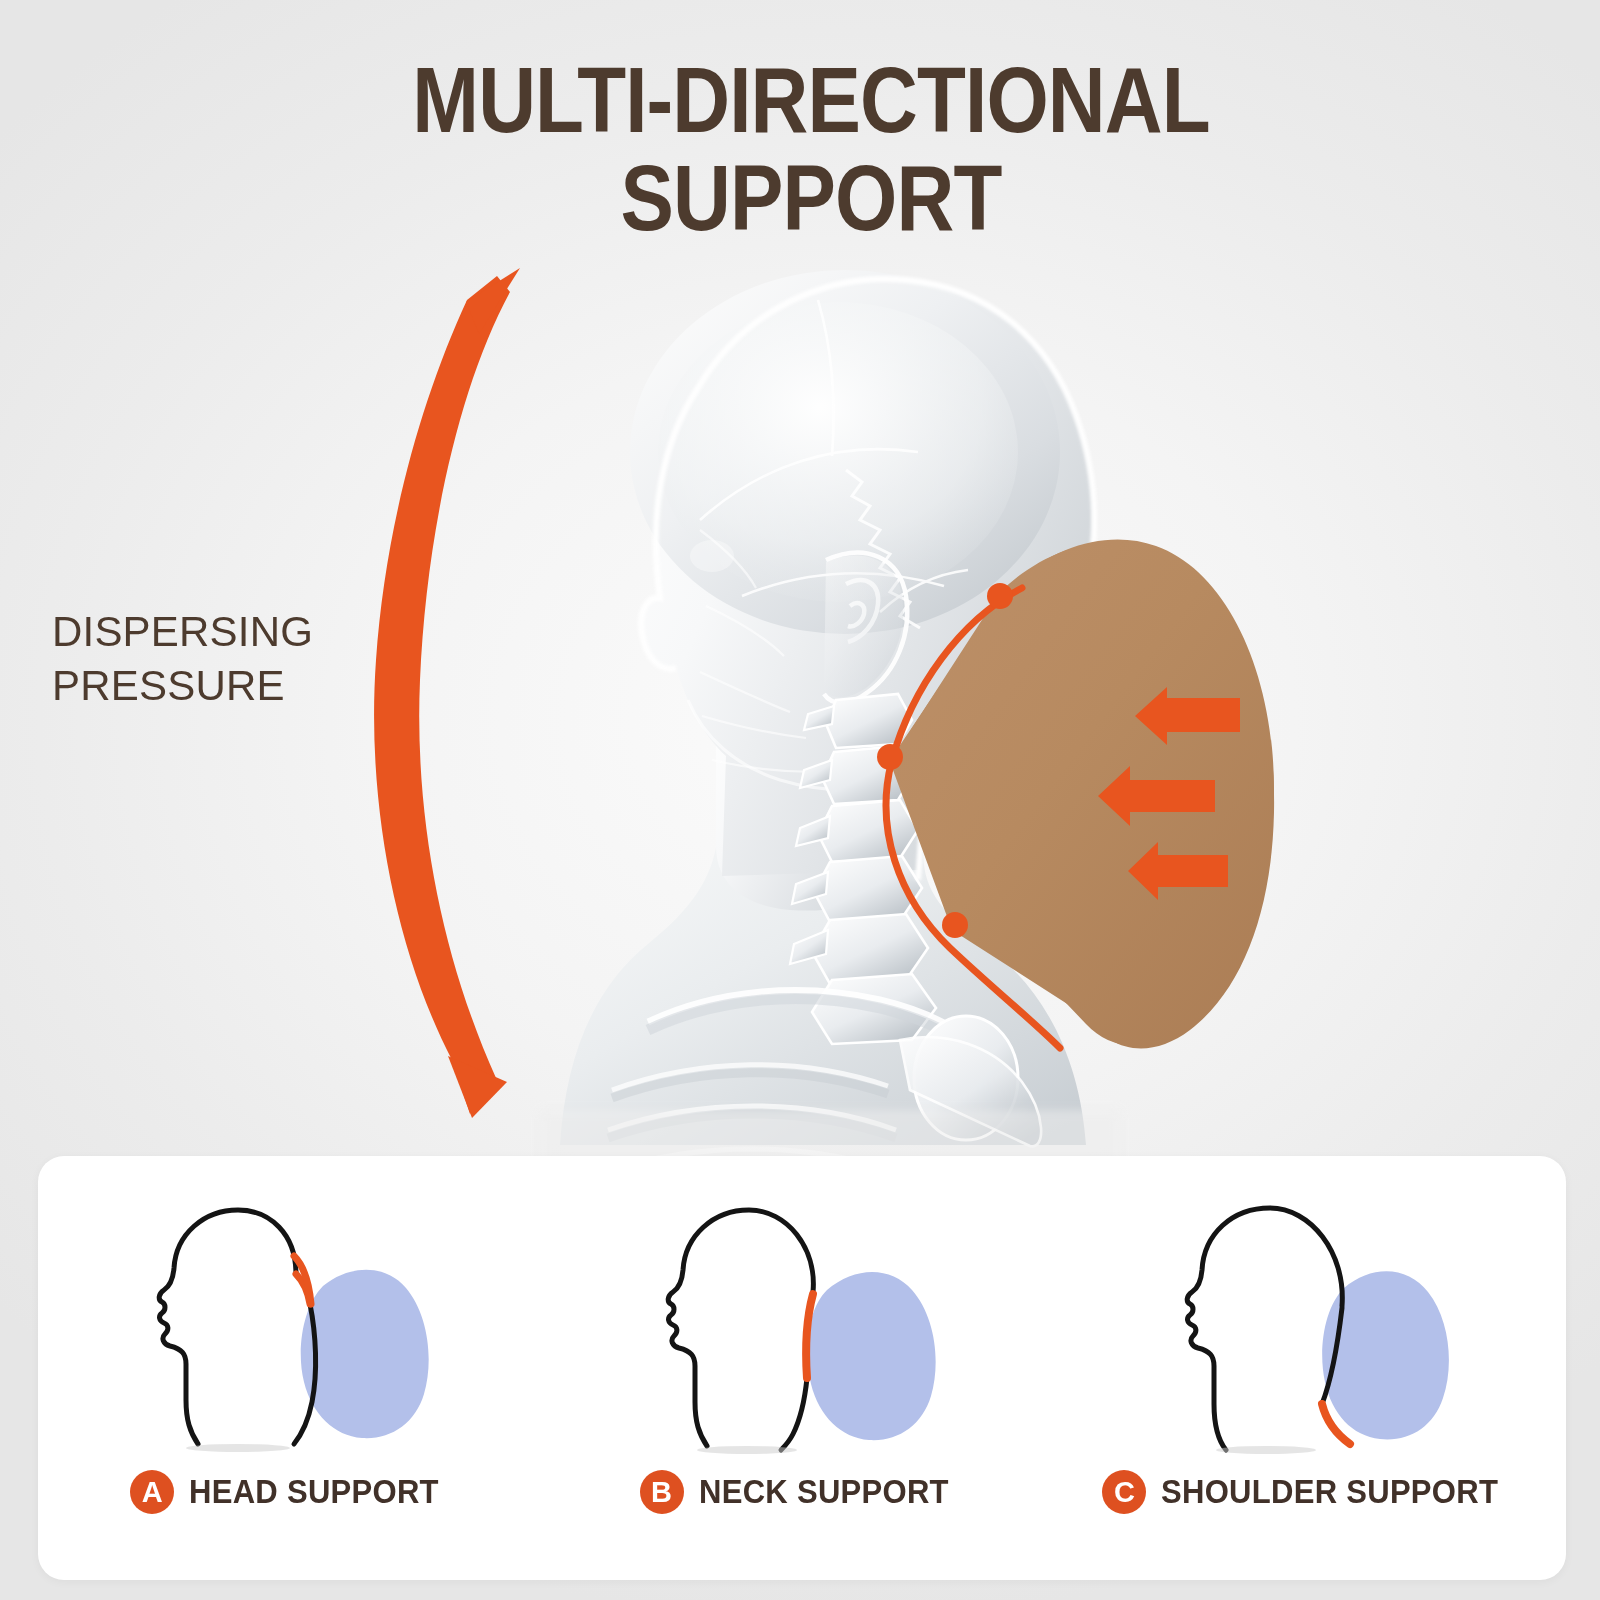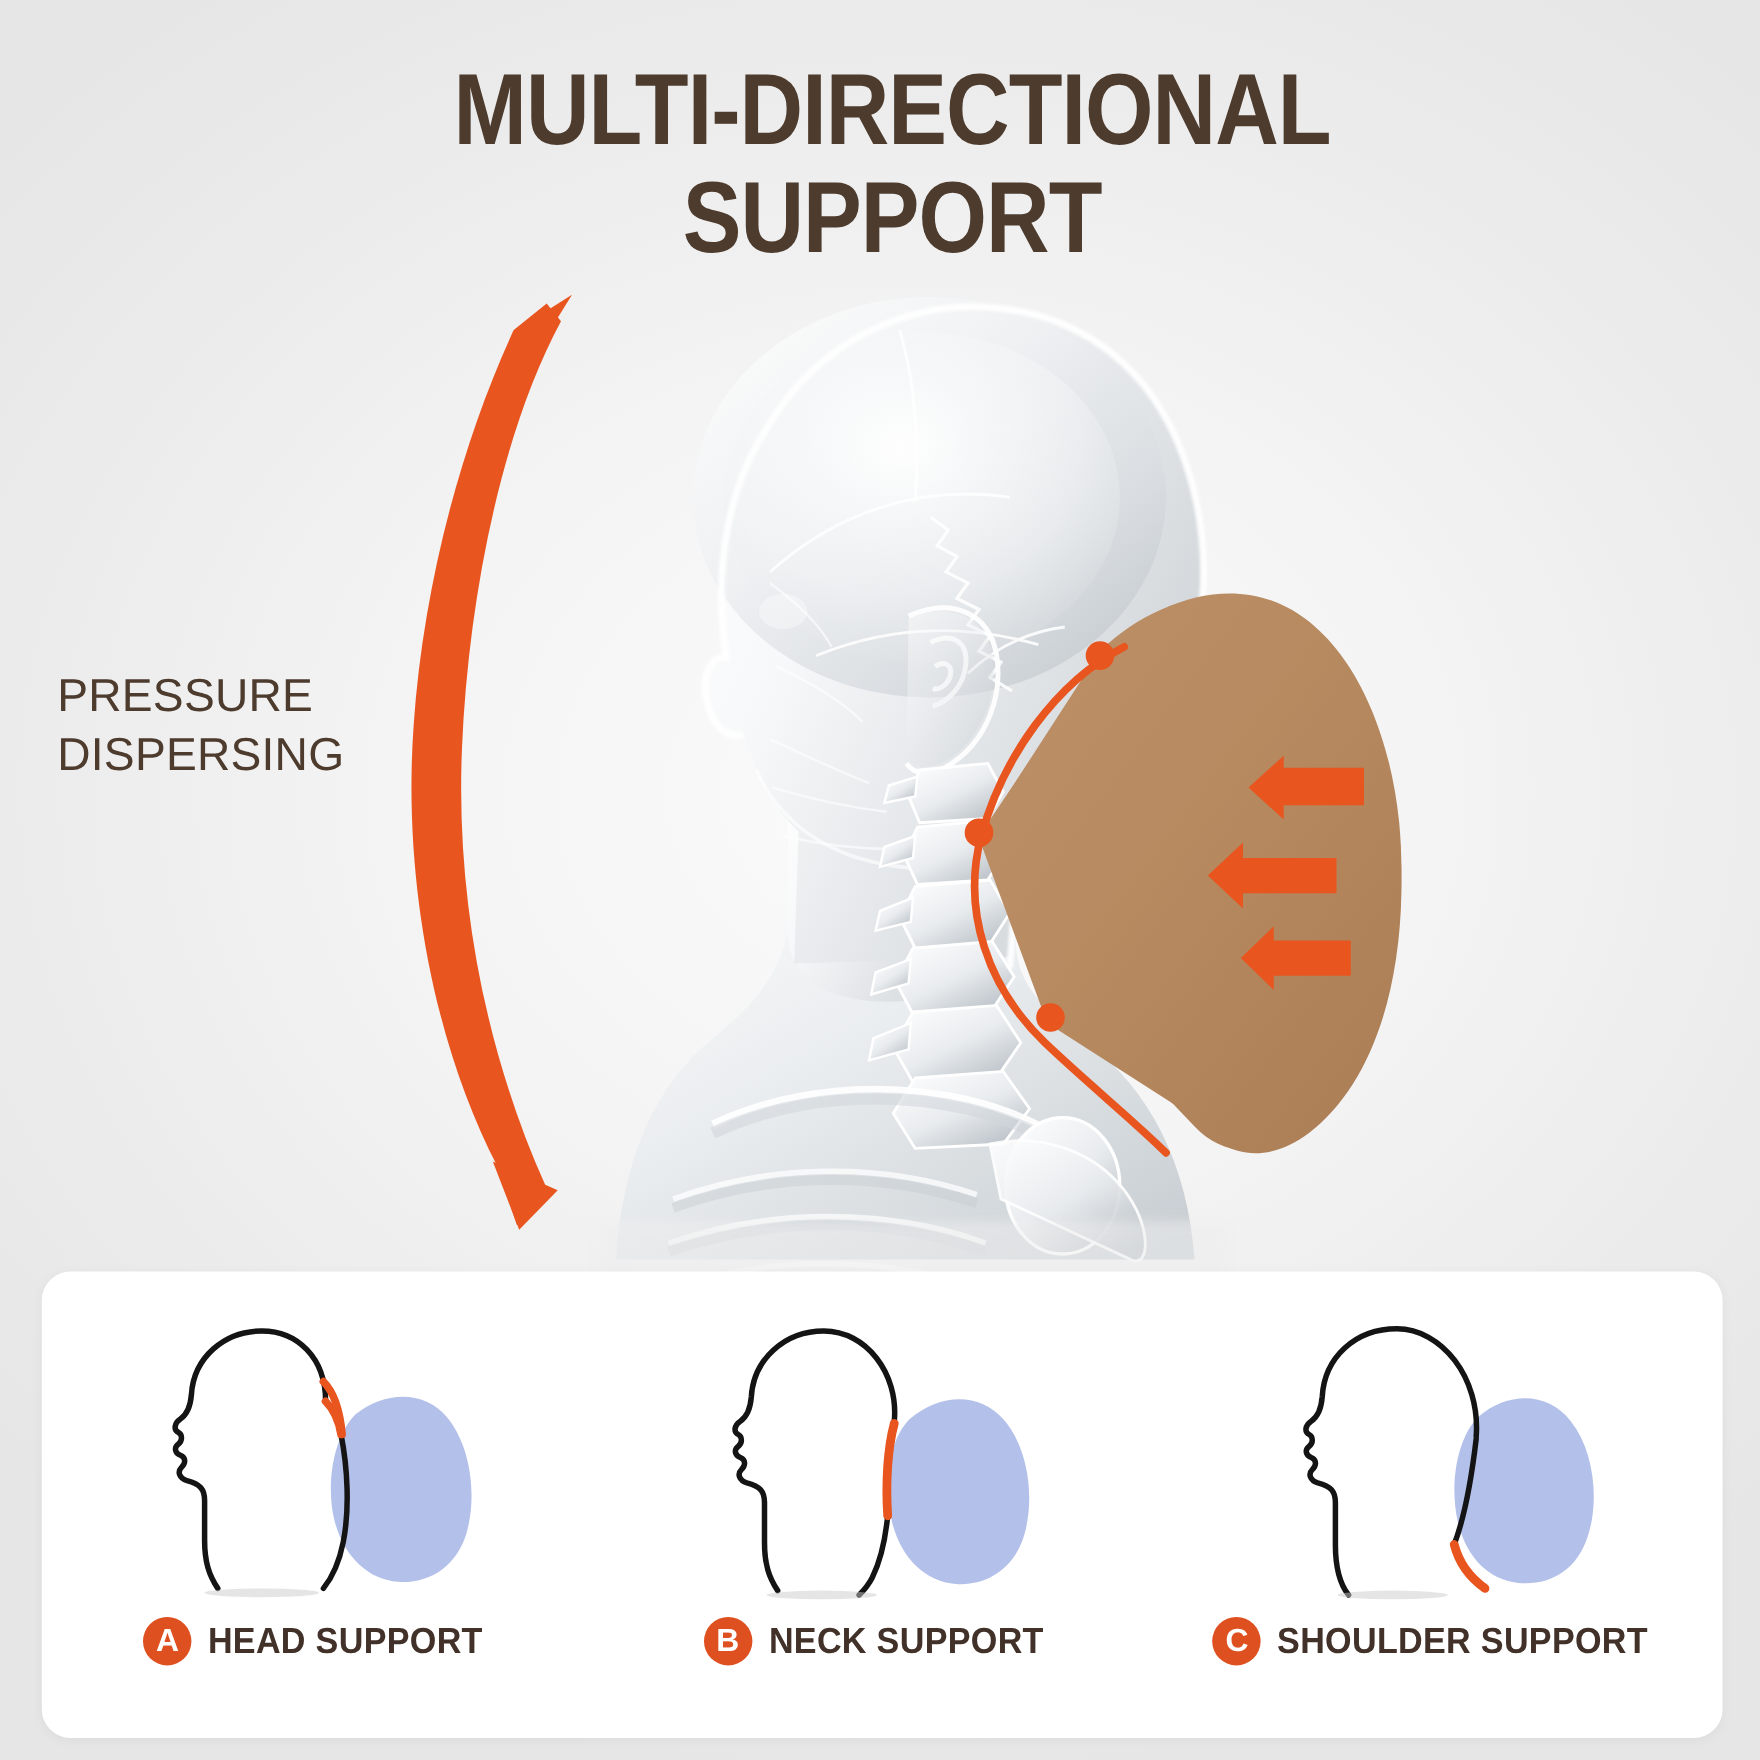--- a/index.html
+++ b/index.html
@@ -140,22 +140,22 @@
 <body>
 
 <div id="stage">
 
   <div id="title-block">
     <div class="title-line">MULTI-DIRECTIONAL</div>
     <div class="title-line">SUPPORT</div>
   </div>
 
   <div id="dispersing-pressure">
+    <div>DISPERSING</div>
     <div>PRESSURE</div>
-    <div>DISPERSING</div>
   </div>
 
   <svg id="anatomy-layer" viewBox="0 0 1600 1600">
     <defs>
 
       <linearGradient id="skinGrad" x1="0" y1="0" x2="1" y2="0.6">
         <stop offset="0%" stop-color="#ffffff"></stop>
         <stop offset="35%" stop-color="#f7f8f9"></stop>
         <stop offset="70%" stop-color="#e2e5e8"></stop>
         <stop offset="100%" stop-color="#cfd4d8"></stop>

